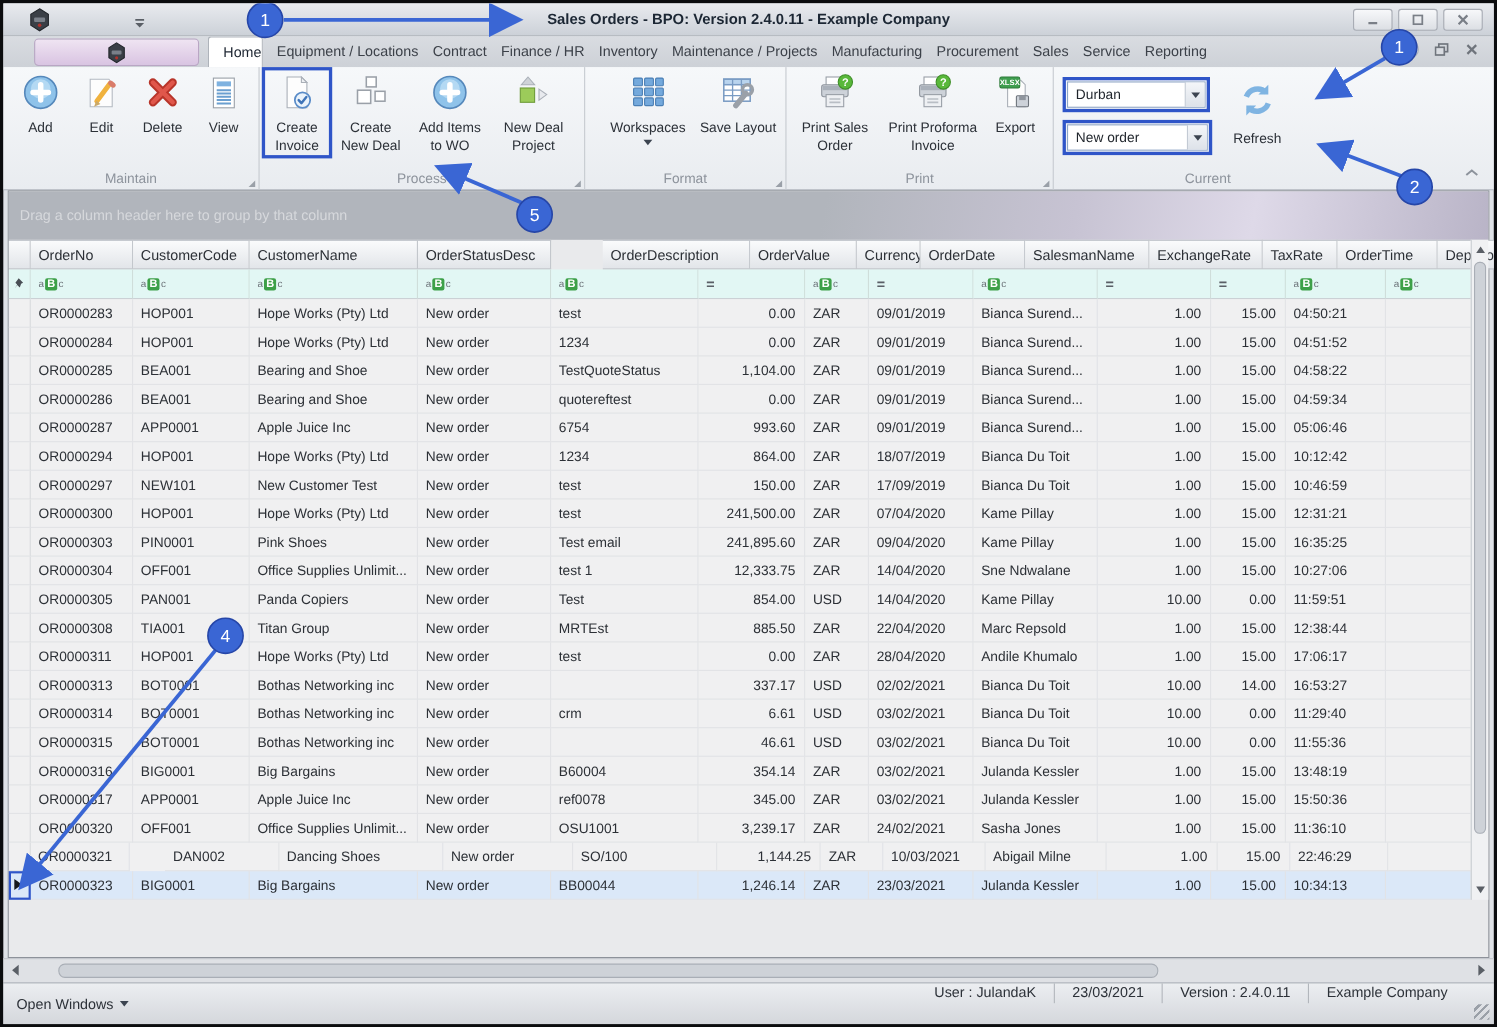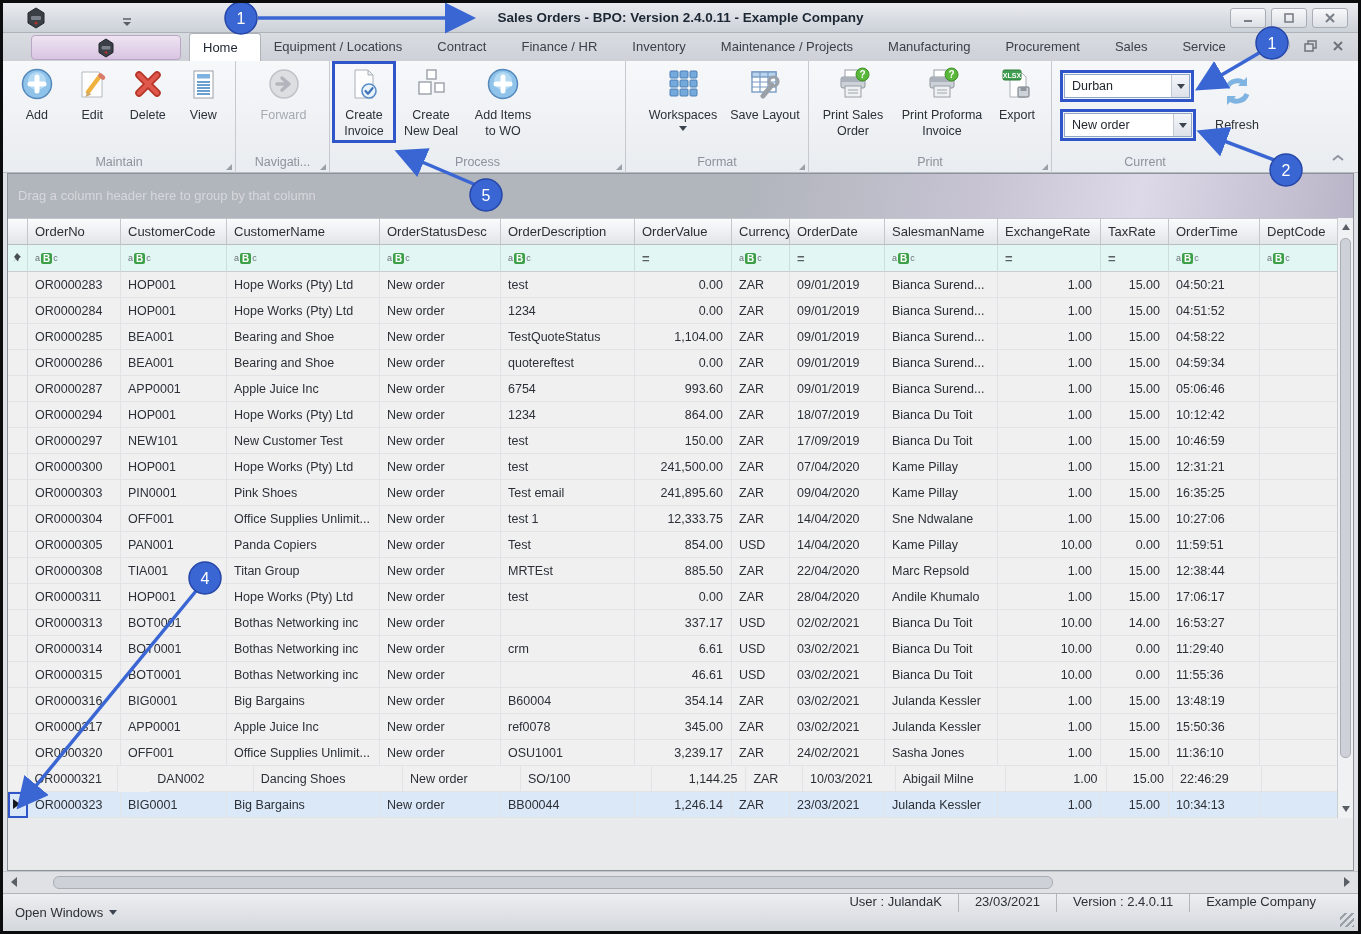--- a/index.html
+++ b/index.html
@@ -17,21 +17,21 @@
   .winbtn { width:36px; height:20px; border:1px solid #a9adb5; border-radius:3px;
     background:linear-gradient(#f7f8fa,#dcdfe4); display:flex; align-items:center; justify-content:center; }
 
   
   .tabrow { position:absolute; left:0; top:30px; width:1355px; height:28px;
     background:linear-gradient(#d9dce1,#cdd1d7); }
   .app-button { position:absolute; left:28px; top:2px; width:150px; height:25px; border-radius:4px;
     background:linear-gradient(#efe4f2,#d9c4e2); border:1px solid #b9a6c4;
     display:flex; align-items:center; justify-content:center; }
   .tabs { position:absolute; left:186px; top:0; width:1040px; height:28px; display:flex; overflow:hidden; }
-  .tab { padding:6px 22px 0 13px; font-size:13px; color:#3c4149; white-space:nowrap; }
+  .tab { padding:6px 0 0 13px; font-size:13px; color:#3c4149; white-space:nowrap; }
   .tab.active { background:#fff; border:1px solid #aeb3ba; border-bottom:none; border-radius:3px 3px 0 0; color:#1c2430; }
   .tabrow-icons { position:absolute; right:0; top:0; height:28px; display:flex; align-items:center; gap:14px; padding-right:14px; }
 
   
   .ribbon { position:absolute; left:0; top:58px; width:1355px; height:112px;
     background:linear-gradient(#f6f8fa,#e9ecf0); border-bottom:1px solid #b7bbc2; display:flex; }
   .rgroup { position:relative; height:112px; border-right:1px solid #c6cad0; }
   .rgroup-label { position:absolute; left:0; right:0; bottom:2px; height:16px; text-align:center;
     font-size:12.5px; color:#8d939c; }
   .launcher { position:absolute; right:3px; bottom:1px; width:0; height:0;
@@ -212,32 +212,20 @@
                 <rect x="8" y="4" width="19" height="27" fill="#fff" stroke="#9aa0a8"></rect>
                 <rect x="11" y="7" width="13" height="4.5" fill="#7fb2e0"></rect>
                 <path d="M11 15h13M11 18h13M11 21h13M11 24h13M11 27h13" stroke="#6a9fd0" stroke-width="1.8"></path>
               </svg></span>
           <span class="rlabel">View</span>
         </div>
       </div>
       <div class="rgroup-label"><span>Maintain</span><span class="launcher"></span></div>
     </div>
 
-    <div class="rgroup" style="width:94px">
-      <div class="rbuttons" style="justify-content:center">
-        <div class="rbtn disabled" style="width:64px">
-          <span><svg width="34" height="34">
-                <circle cx="17" cy="17" r="14" fill="#dcdee2" stroke="#bfc3c9" stroke-width="1.5"></circle>
-                <path d="M10 17h9M15 11l7 6-7 6" fill="none" stroke="#b2b6bc" stroke-width="3.5" stroke-linejoin="round" stroke-linecap="round"></path>
-              </svg></span>
-          <span class="rlabel">Forward</span>
-        </div>
-      </div>
-      <div class="rgroup-label"><span>Navigati...</span><span class="launcher"></span></div>
-    </div>
 
     <div class="rgroup" style="width:296px">
       <div class="rbuttons">
         <div class="rbtn annot-box">
           <span><svg width="34" height="34">
                 <path d="M8 3h13l5 5v23H8z" fill="#fdfdfd" stroke="#aab0b8"></path>
                 <path d="M21 3v5h5z" fill="#eef0f3" stroke="#aab0b8"></path>
                 <circle cx="22" cy="24" r="7" fill="#eaf3fb" stroke="#5a8cc8" stroke-width="1.6"></circle>
                 <path d="M18.5 24l2.5 2.8 4.5-5.6" fill="none" stroke="#3f74b8" stroke-width="2.2" stroke-linecap="round" stroke-linejoin="round"></path>
               </svg></span>
@@ -251,20 +239,28 @@
               </svg></span>
           <span class="rlabel">Create New Deal</span>
         </div>
         <div class="rbtn" style="margin-left:6px;width:70px">
           <span><svg width="34" height="34">
                 <circle cx="17" cy="17" r="14.5" fill="#8fc3ea" stroke="#5588bb" stroke-width="1.5"></circle>
                 <circle cx="17" cy="14" r="9" fill="#b4d9f3"></circle>
                 <path d="M17 10v14M10 17h14" stroke="#fff" stroke-width="5" stroke-linecap="round"></path>
               </svg></span>
           <span class="rlabel">Add Items to WO</span>
+        </div>
+        <div class="rbtn" style="margin-left:4px;width:74px">
+          <span><svg width="34" height="34">
+                <path d="M12 3l6 7H6z" fill="#cfd3d8" stroke="#aab0b8"></path>
+                <rect x="5" y="13" width="13" height="13" fill="#9ccb5a" stroke="#6f9c3a"></rect>
+                <path d="M22 14l7 5-7 5z" fill="#e8eaee" stroke="#aab0b8"></path>
+              </svg></span>
+          <span class="rlabel">New Deal Project</span>
         </div>
       </div>
       <div class="rgroup-label"><span>Process</span><span class="launcher"></span></div>
     </div>
 
     <div class="rgroup" style="width:183px">
       <div class="rbuttons" style="padding-left:8px">
         <div class="rbtn" style="margin-left:6px;width:86px">
           <span><svg width="34" height="34">
                 <g fill="#74a9dc" stroke="#4a7fb5">
@@ -366,21 +362,21 @@
   </div>
 
   <div class="gridwrap">
     <div class="group-panel">Drag a column header here to group by that column</div>
     <div class="hdr-row" id="hdr">
         <div class="hcell ind-col hdr-ind"></div>
         <div class="hcell" style="width: 93px;">OrderNo</div>
         <div class="hcell" style="width: 106px;">CustomerCode</div>
         <div class="hcell" style="width: 153px;">CustomerName</div>
         <div class="hcell" style="width: 121px;">OrderStatusDesc</div>
-        <div class="hcell" style="width: 134px;">OrderDescription</div>
+        <div class="hcell" style="width: 134px; margin-left: 47px;">OrderDescription</div>
         <div class="hcell" style="width: 97px;">OrderValue</div>
         <div class="hcell" style="width: 58px;">Currency</div>
         <div class="hcell" style="width: 95px;">OrderDate</div>
         <div class="hcell" style="width: 113px;">SalesmanName</div>
         <div class="hcell" style="width: 103px;">ExchangeRate</div>
         <div class="hcell" style="width: 68px;">TaxRate</div>
         <div class="hcell" style="width: 91px;">OrderTime</div>
         <div class="hcell" style="width: 78px;">DeptCode</div>
       </div>
     <div class="flt-row" id="flt">

